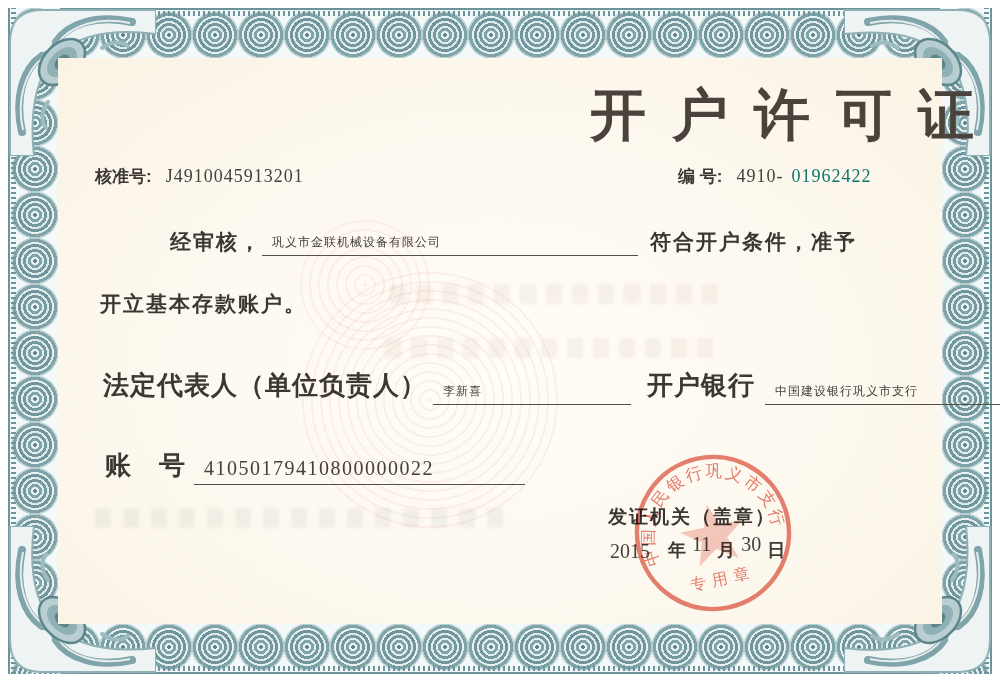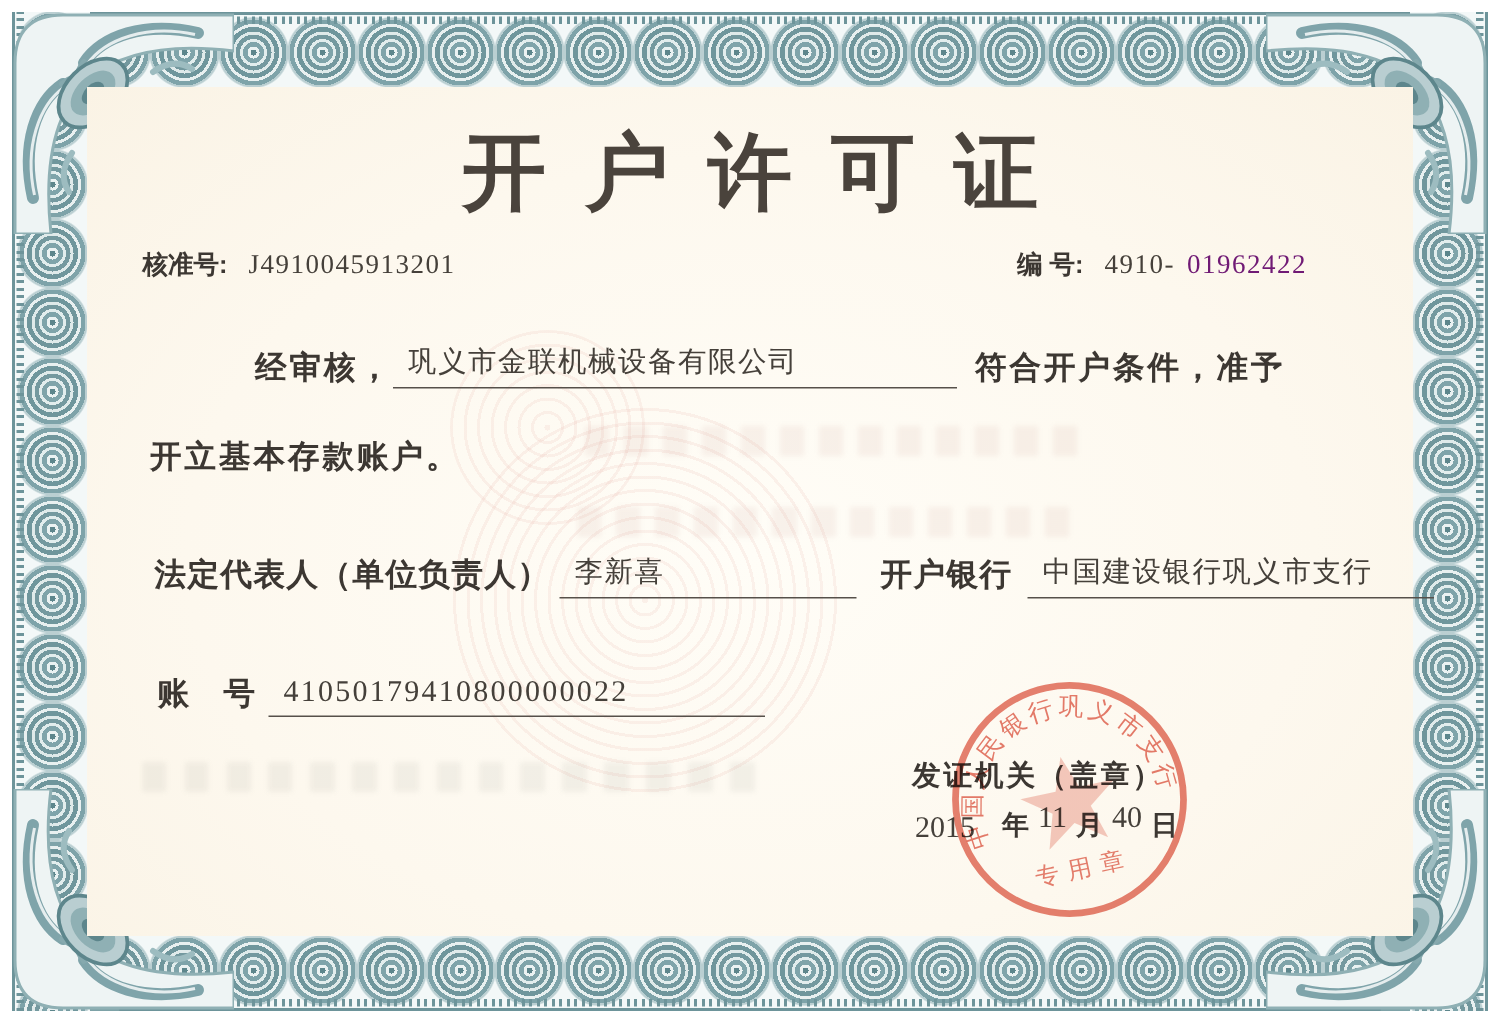--- a/index.html
+++ b/index.html
@@ -60,39 +60,39 @@
   .paper{position:absolute;left:58px;top:58px;right:58px;bottom:58px;z-index:3;
          background:radial-gradient(ellipse at 50% 55%, #fffdf7 0%, #fdf8ee 60%, #faf3e5 100%);}
   .wm{position:absolute;border-radius:50%;
       background:repeating-radial-gradient(circle, rgba(226,160,150,0.13) 0 2px, rgba(226,160,150,0) 2px 9px);}
   .ghost{position:absolute;height:20px;filter:blur(1.6px);opacity:.55;
       background:repeating-linear-gradient(90deg, rgba(196,152,142,0.22) 0 16px, rgba(196,152,142,0) 16px 26px);}
   .ghost-gray{background:repeating-linear-gradient(90deg, rgba(150,150,140,0.20) 0 16px, rgba(150,150,140,0) 16px 28px);}
 
   
   .abs{position:absolute;}
-  .title{left:0;right:0;top:78px;text-align:center;
+  .title{left:0;right:0;top:78px;text-align:right;
          font-family:"Liberation Serif",serif;font-weight:700;font-size:56px;
          letter-spacing:26px;text-indent:26px;color:#4a433c;z-index:5;}
   .lbl{font-family:"Liberation Sans",sans-serif;font-weight:700;color:#3c3732;}
   .val{font-family:"Liberation Serif",serif;color:#45403a;}
   .meta-row{top:165px;z-index:5;font-size:17px;}
   .meta-left{left:95px;text-align:right;}
   .meta-right{left:678px;}
   .meta-row .val{font-size:18px;letter-spacing:1px;margin-left:14px;}
-  .red{color:#701a75;letter-spacing:2px;}
+  .red{color:#0f766e;letter-spacing:2px;}
   .line1{left:170px;top:228px;width:792px;display:flex;align-items:flex-end;z-index:5;}
   .big{font-size:21px;font-weight:700;color:#3c3732;letter-spacing:2px;white-space:nowrap;}
-  .fill{border-bottom:1.6px solid #56504a;font-size:19px;letter-spacing:1px;
+  .fill{border-bottom:1.6px solid #56504a;font-size:12px;letter-spacing:1px;
         padding:0 6px 4px 10px;white-space:nowrap;}
   .fill-company{flex:0 0 360px;}
   .line2{left:100px;top:290px;z-index:5;text-align:right;}
   .fieldrow{z-index:5;display:flex;align-items:flex-end;}
   .row-rep{left:103px;top:368px;width:800px;}
-  .lbl-md{font-size:21px;font-weight:700;color:#3c3732;letter-spacing:1px;white-space:nowrap;padding-bottom:2px;}
+  .lbl-md{font-size:26px;font-weight:700;color:#3c3732;letter-spacing:1px;white-space:nowrap;padding-bottom:2px;}
   .fill-rep{flex:0 0 182px;margin-left:6px;}
   .lbl-bank{margin-left:16px;text-align:right;}
   .fill-bank{flex:0 0 255px;margin-left:10px;}
   .row-acct{left:105px;top:448px;}
   .fill-acct{flex:0 0 315px;margin-left:8px;font-size:20px;letter-spacing:1.5px;}
   .issuer{left:608px;top:504px;z-index:5;font-size:19px;letter-spacing:2px;}
   .dateline{left:610px;top:538px;z-index:5;font-size:18px;color:#3c3732;}
   .dateline .num{font-family:"Liberation Serif",serif;font-size:20px;color:#45403a;}
   .dateline .u{font-weight:700;margin:0 6px;}
   .n-raise{position:relative;top:-5px;}
@@ -208,21 +208,21 @@
     <span class="fill fill-bank val">中国建设银行巩义市支行</span>
   </div>
 
   <div class="abs fieldrow row-acct">
     <span class="lbl-md">账　号</span>
     <span class="fill fill-acct val">41050179410800000022</span>
   </div>
 
   <div class="abs issuer lbl">发证机关（盖章）</div>
   <div class="abs dateline">
-    <span class="num n-year">2015</span><span class="u">年</span><span class="num n-raise">11</span><span class="u">月</span><span class="num n-raise">40</span><span class="u">日</span>
+    <span class="num n-year">2015</span><span class="u">年</span><span class="num n-raise">11</span><span class="u">月</span><span class="num n-raise">30</span><span class="u">日</span>
   </div>
 
   <div class="abs seal">
     <svg width="162" height="162" viewBox="0 0 162 162">
       <defs>
         <path id="sealArc" d="M 23,100 A 60,60 0 1 1 139,100" fill="none"></path>
       </defs>
       <circle cx="81" cy="81" r="76" fill="none" stroke="#dd5a48" stroke-width="4.5" opacity=".85"></circle>
       <polygon points="81,52 89,74 113,74 94,88 101,111 81,97 61,111 68,88 49,74 73,74" fill="#e06a58" opacity=".38"></polygon>
       <text font-size="16.5" fill="#dd5a48" opacity=".88" font-family="Liberation Sans, sans-serif" letter-spacing="2.5">

